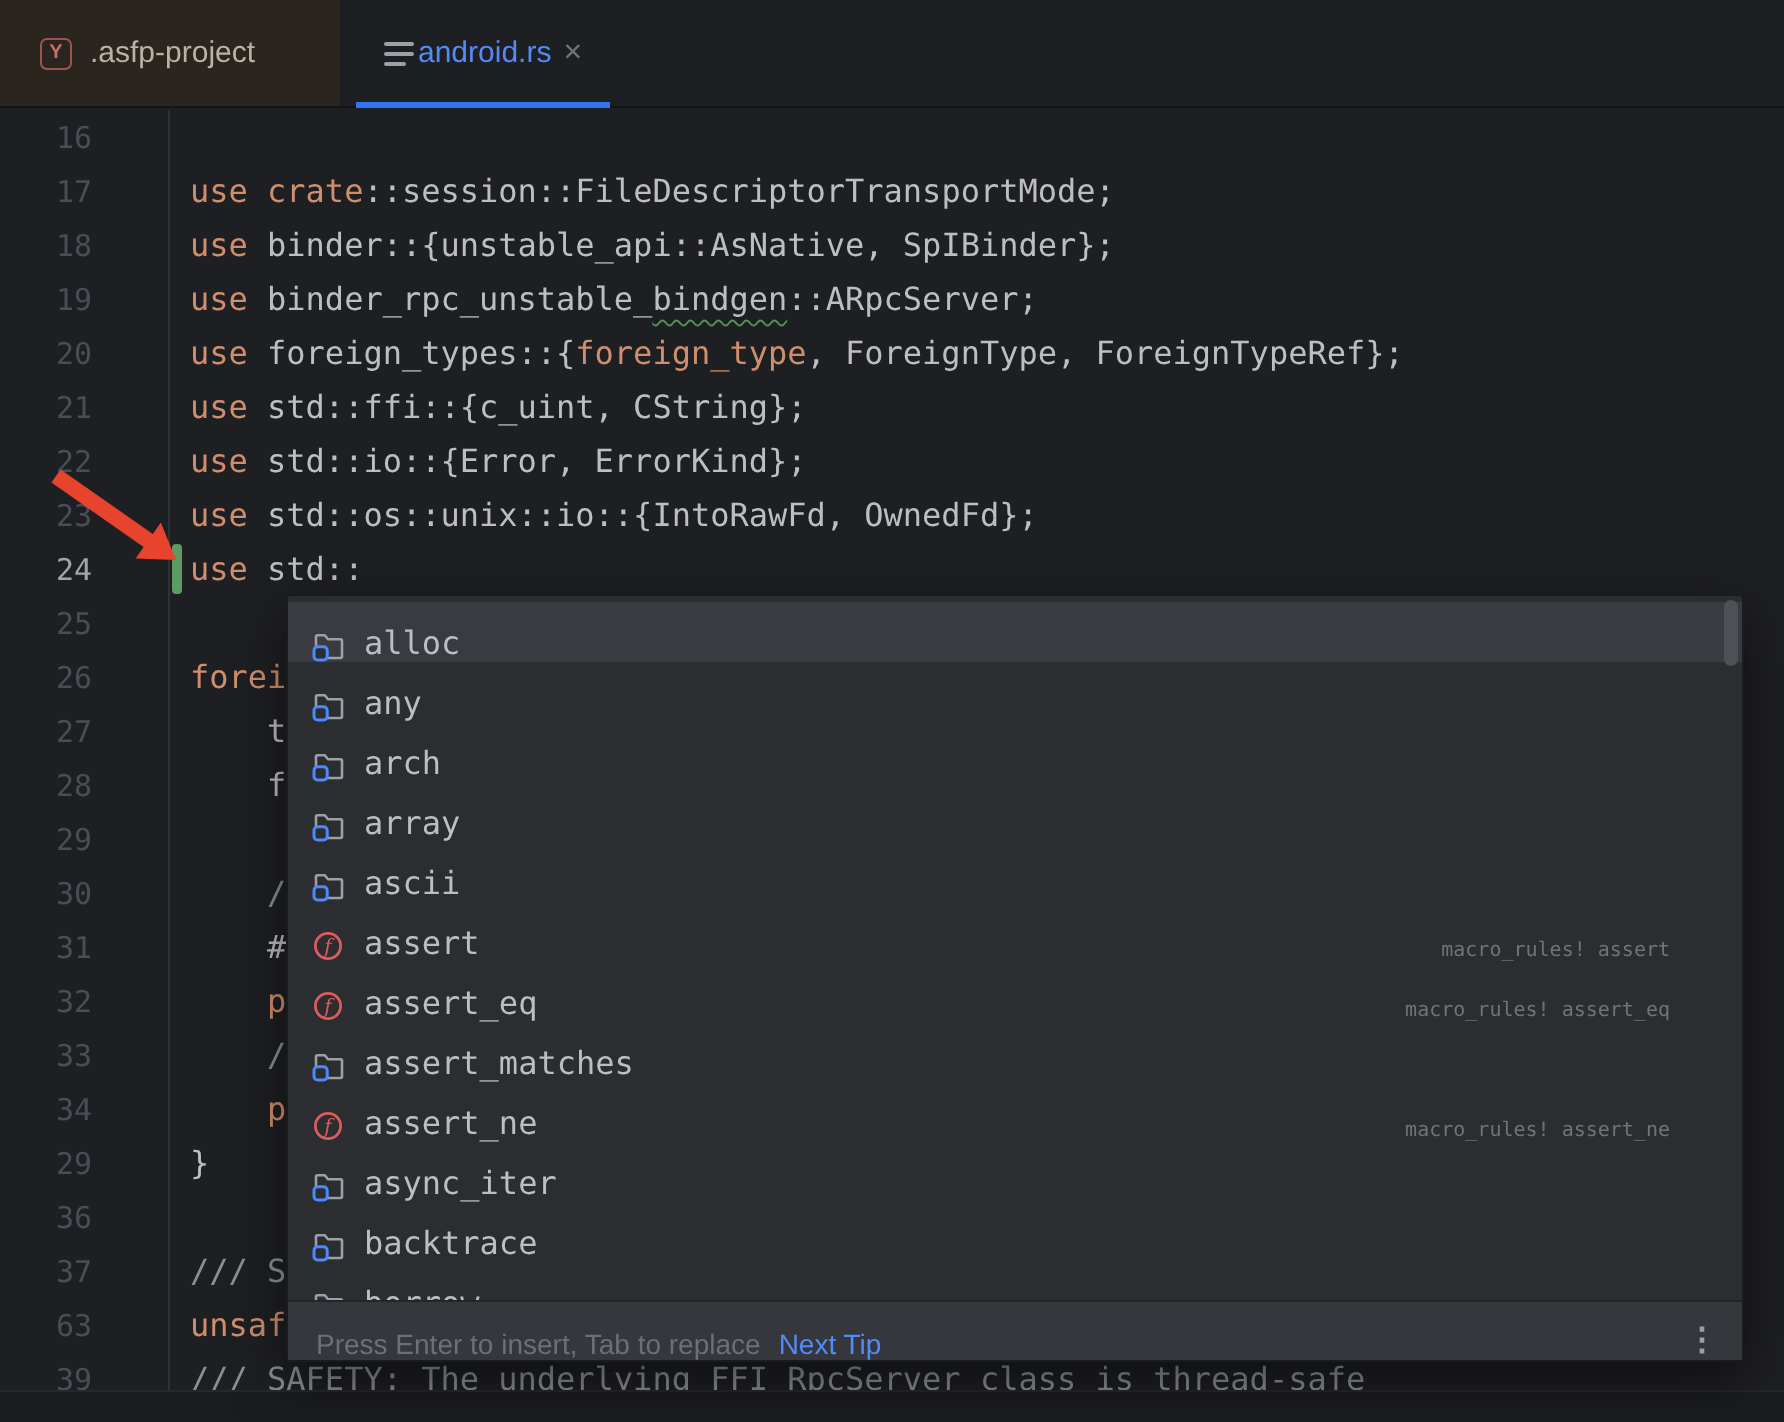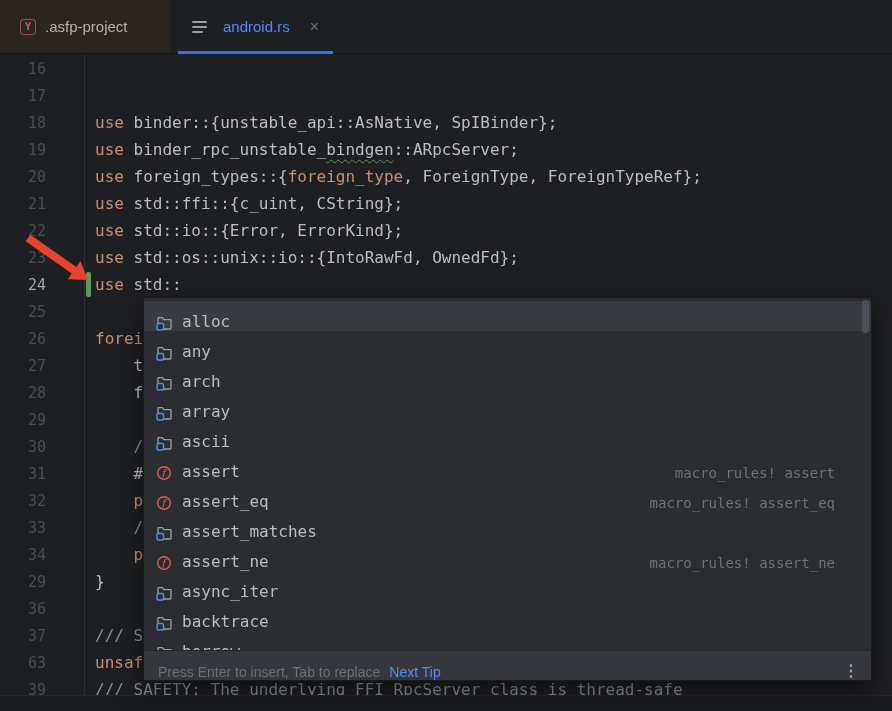--- a/index.html
+++ b/index.html
@@ -8,21 +8,21 @@
 
   
   .tabbar { position:absolute; left:0; top:0; width:892px; height:54px; background:#1e1f22;
             border-bottom:1px solid #131416; display:flex; align-items:stretch; }
   .tab-project { width:170px; background:#2b251f; display:flex; align-items:center; gap:9px;
                  padding-left:20px; }
   .yaml-badge { width:16px; height:16px; border:1.5px solid #9e5450; border-radius:3.5px;
                 color:#c4706a; font-size:10px; font-weight:bold; display:flex; align-items:center;
                 justify-content:center; }
   .tab-project-label { color:#b8b2a7; font-size:15px; }
-  .tab-file { margin-left:8px; padding:0 14px; display:flex; align-items:center; gap:16px; position:relative; }
+  .tab-file { margin-left:8px; padding:0 14px; display:flex; align-items:center; gap:2px; position:relative; }
   .rs-icon { display:flex; flex-direction:column; gap:3px; }
   .rs-icon i { display:block; height:2px; background:#9da0a8; border-radius:1px; }
   .rs-icon i:nth-child(1){ width:15px; } .rs-icon i:nth-child(2){ width:15px; } .rs-icon i:nth-child(3){ width:11px; }
   .tab-file-label { color:var(--c-tab_active_text); font-size:15px; }
   .tab-close { color:#6f737a; font-size:16px; line-height:1; margin-left:4px; cursor:default; }
   .tab-underline { position:absolute; left:0; right:0; bottom:-1px; height:3px; background:var(--c-accent_blue); }
 
   
   .editor { position:absolute; left:0; top:55px; width:892px; height:640px; overflow:hidden; }
   .gutter-sep { position:absolute; left:84px; top:0; width:1px; height:640px; background:#2e3034; }
@@ -45,21 +45,21 @@
 
   
   .popup { position:absolute; left:143px; top:297px; width:729px; height:384px;
            background:var(--c-popup_bg); border:1px solid #1a1b1d; border-radius:2px;
            box-shadow:0 10px 26px rgba(0,0,0,0.5); z-index:10; }
   .pp-list { position:absolute; left:0; right:0; top:0; bottom:30px; padding-top:3px; overflow:hidden; }
   .pp-item { height:30px; display:flex; align-items:flex-end; padding:0 36px 0 12px; }
   .pp-item.sel { background:var(--c-popup_selected); }
   .pp-icon { width:17px; height:16px; margin-right:9px; flex:0 0 auto; display:flex; align-items:center; }
   .pp-label { font-family:"DejaVu Sans Mono", monospace; font-size:16px; color:var(--c-text); }
-  .pp-tail { margin-left:auto; font-family:"DejaVu Sans Mono", monospace; font-size:14px;
+  .pp-tail { margin-left:auto; font-family:"DejaVu Sans Mono", monospace; font-size:10px;
              color:var(--c-popup_tail); }
   .pp-scroll { position:absolute; right:2px; top:2px; width:7px; height:33px; border-radius:4px;
                background:#4d5057; z-index:11; }
   .pp-footer { position:absolute; left:0; right:0; bottom:0; height:30px; background:#35373c;
                border-top:1px solid #232528; display:flex; align-items:flex-end; padding:0 12px 0 14px; }
   .pp-hint { color:#6b6f76; font-size:14px; }
   .pp-tip { color:var(--c-tab_active_text); font-size:14px; margin-left:9px; cursor:default; }
   .pp-kebab { margin-left:auto; color:#9aa0a6; font-size:16px; font-weight:bold; }
 
   .ic-folder { stroke:var(--c-module_icon); fill:none; stroke-width:1.3; stroke-linejoin:round; }
@@ -92,20 +92,21 @@
 
 <div class="editor">
   <div class="gutter-sep"></div>
   <div>
       <div class="ed-row">
         <div class="ln-num">16</div>
         <div class="code-text"></div>
       </div>
       <div class="ed-row">
         <div class="ln-num">17</div>
+        <div class="code-text"><span class="tk-k">use </span><span class="tk-k">crate</span><span class="tk-p">::session::FileDescriptorTransportMode;</span></div>
       </div>
       <div class="ed-row">
         <div class="ln-num">18</div>
         <div class="code-text"><span class="tk-k">use </span><span class="tk-p">binder::{unstable_api::AsNative, SpIBinder};</span></div>
       </div>
       <div class="ed-row">
         <div class="ln-num">19</div>
         <div class="code-text"><span class="tk-k">use </span><span class="tk-p">binder_rpc_unstable_</span><span class="tk-w">bindgen</span><span class="tk-p">::ARpcServer;</span></div>
       </div>
       <div class="ed-row">

